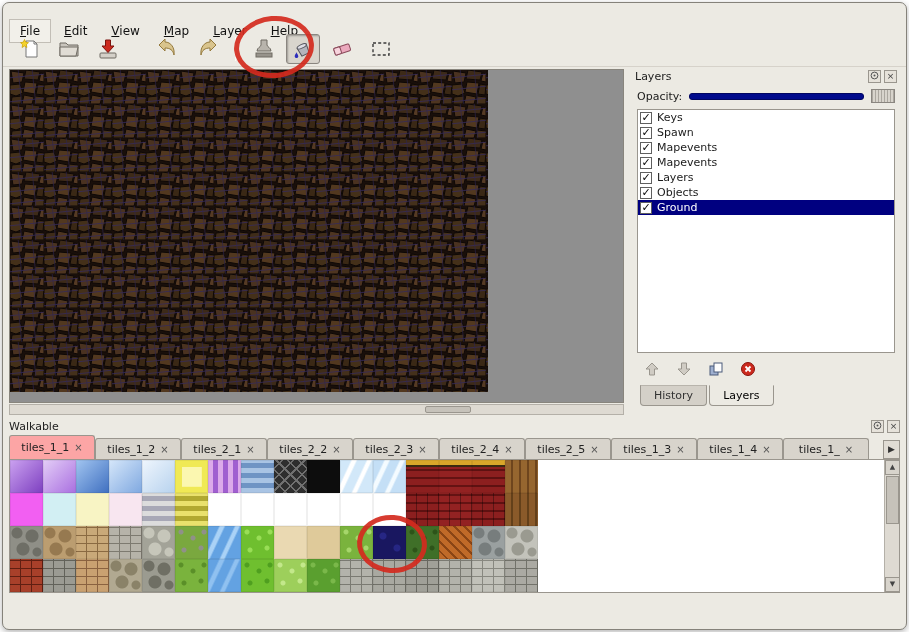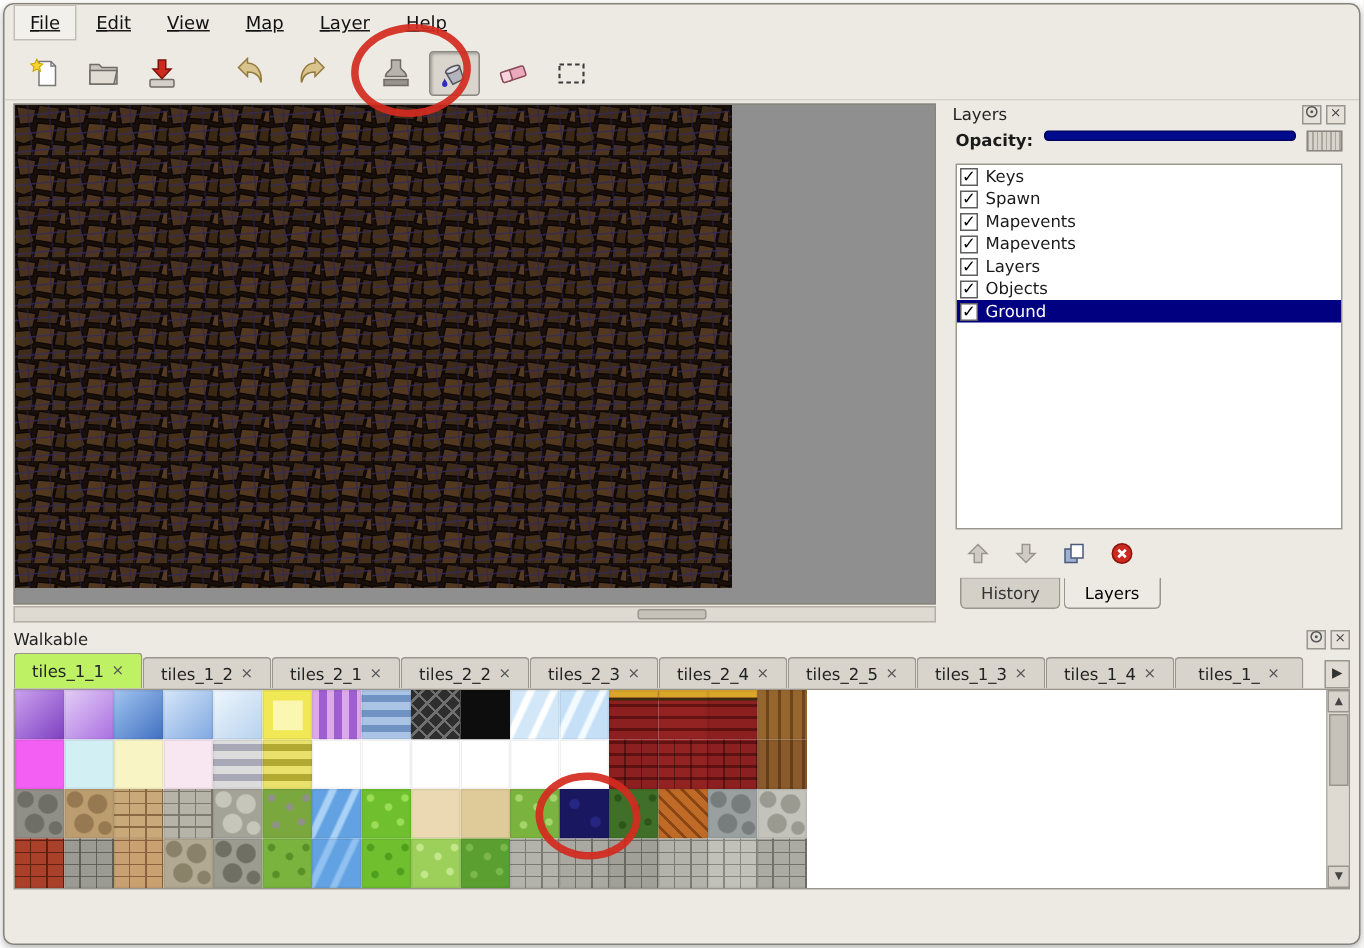--- a/index.html
+++ b/index.html
@@ -16,22 +16,22 @@
     position: absolute; left: 2px; top: 2px; width: 905px; height: 628px;
     background: #eceae3;
     border: 1px solid #85827a;
     border-radius: 7px;
     overflow: hidden;
     box-shadow: 0 2px 6px rgba(0,0,0,.30);
   }
 
   
   .menubar {
-    position: absolute; left: 0; top: 0; width: 100%; height: 28px;
-    display: flex; align-items: flex-start; padding: 0 6px; gap: 2px; text-decoration: underline;
+    position: absolute; left: 0; top: 12px; width: 100%; height: 28px;
+    display: flex; align-items: flex-end; padding: 0 6px; gap: 2px;
   }
   .menu-item { padding: 4px 10px; font-size: 12px; color: #111; border: 1px solid transparent; }
   .menu-item.focused { border: 1px solid #c2beb6; background: #f2f0ea; }
   .menu-item .mn { text-decoration: underline; }
 
   
   .toolbar {
     position: absolute; left: 0; top: 28px; width: 100%; height: 36px;
     display: flex; align-items: center; padding: 0 10px; gap: 5px;
     border-bottom: 1px solid #d6d2ca;
@@ -66,21 +66,21 @@
   
   .layers-panel { position: absolute; left: 627px; top: 64px; width: 272px; height: 348px; }
   .panel-header { height: 18px; display: flex; align-items: center; padding: 0 5px; }
   .panel-title { font-size: 11px; color: #222; }
   .panel-hbtns { margin-left: auto; display: flex; gap: 3px; }
   .phb {
     width: 13px; height: 13px; border: 1px solid #9a968e; background: #e6e2da;
     font-size: 9px; line-height: 10px; text-align: center; color: #444;
     display: flex; align-items: center; justify-content: center;
   }
-  .opacity-row { display: flex; padding: 2px 7px; gap: 7px; height: 22px; font-weight: bold; }
+  .opacity-row { display: flex; align-items: center; padding: 2px 7px; gap: 7px; height: 22px; }
   .opacity-label { font-size: 11px; }
   .slider-track { flex: 1; height: 7px; background: #000a8c; border: 1px solid #000560; border-radius: 3px; }
   .slider-handle {
     width: 24px; height: 14px; background: #d8d4cc; border: 1px solid #8a8680;
     background-image: repeating-linear-gradient(90deg, #aba79f 0 1px, transparent 1px 3px);
   }
   .layer-list {
     margin: 2px 7px; height: 244px; background: #ffffff;
     border: 1px solid #9a968e; overflow: hidden;
   }
@@ -102,21 +102,21 @@
 
   
   .tilesets-panel { position: absolute; left: 0; top: 414px; width: 100%; height: 186px; }
   .ts-header { height: 18px; display: flex; align-items: center; padding: 0 6px; }
   .ts-tabs { position: absolute; left: 6px; right: 6px; top: 18px; height: 24px; display: flex; align-items: flex-end; }
   .ts-tab {
     width: 86px; height: 21px; display: flex; align-items: center; justify-content: center; gap: 5px;
     font-size: 11px; background: #d8d4cc; border: 1px solid #9a968e; border-bottom: none;
     border-radius: 3px 3px 0 0; color: #222; white-space: nowrap; overflow: hidden;
   }
-  .ts-tab.active { background: #bef264; height: 24px; }
+  .ts-tab.active { background: #fca5a5; height: 24px; }
   .ts-close { font-size: 10px; color: #555; }
   .ts-arrow {
     margin-left: auto; width: 17px; height: 19px; border: 1px solid #9a968e; background: #e0dcd4;
     text-align: center; font-size: 9px; line-height: 17px; color: #333;
   }
   .ts-body {
     position: absolute; left: 6px; right: 6px; top: 42px; height: 134px;
     background: #ffffff; border: 1px solid #9a968e;
   }
   .tile-grid { position: absolute; left: 0; top: 0; display: grid; grid-template-columns: repeat(16, 33px); grid-auto-rows: 33px; }

